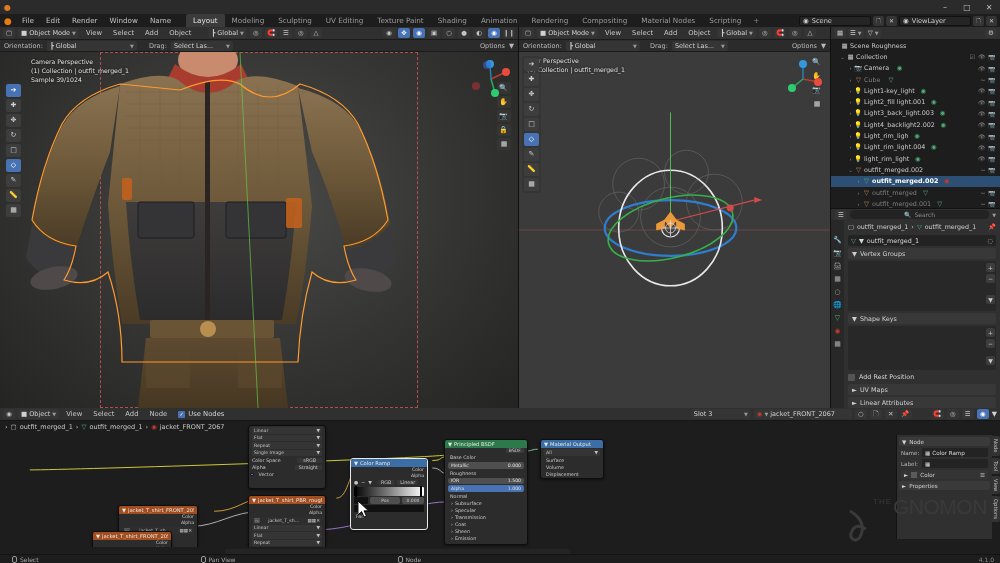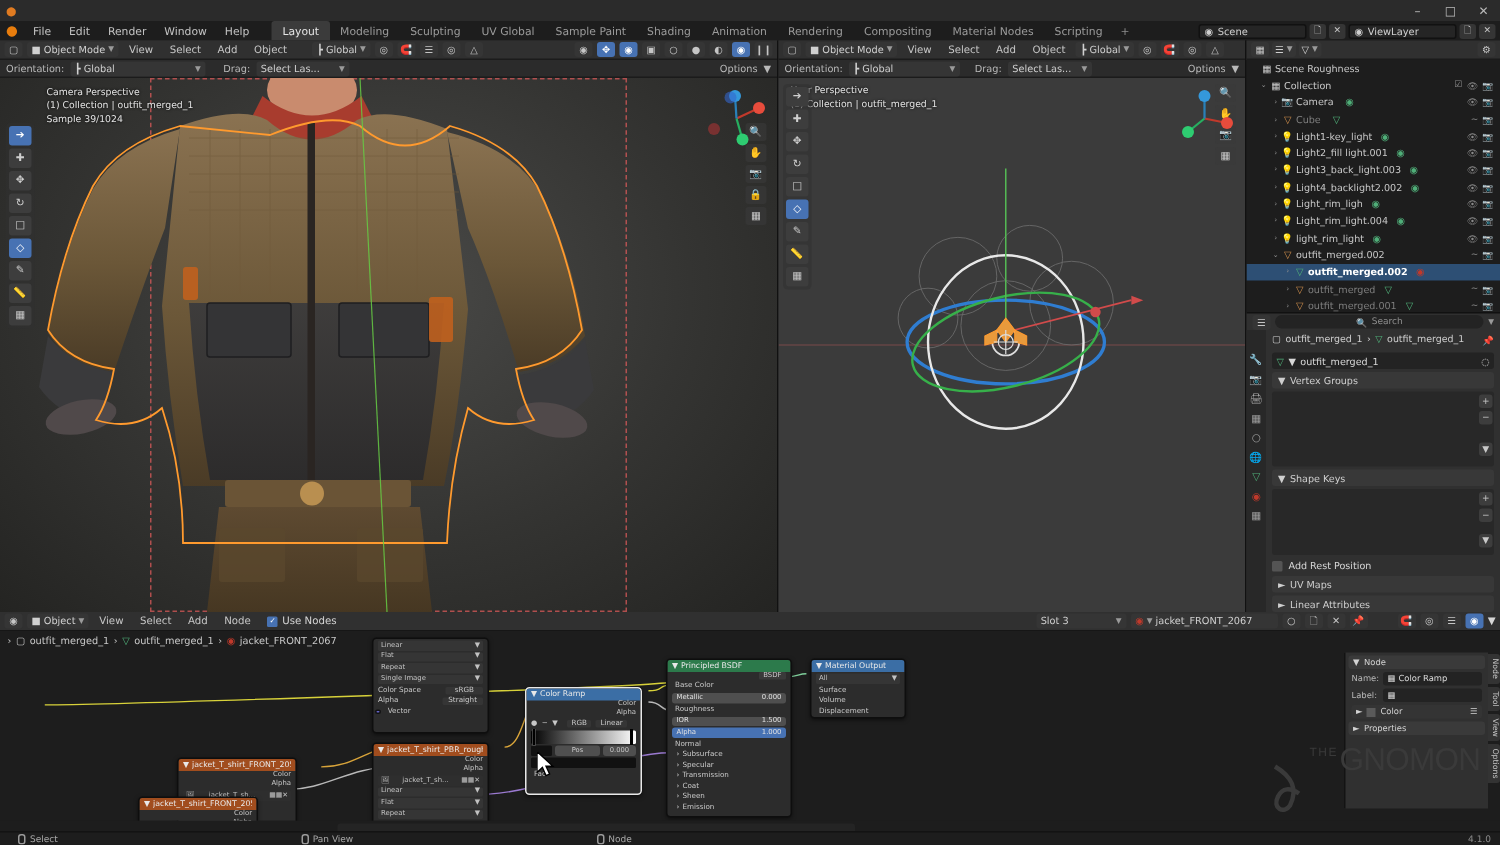--- a/index.html
+++ b/index.html
@@ -185,28 +185,28 @@
     </div>
   </div>
 
   <div class="topbar">
     <div class="blender-icon">●</div>
     <div class="menu">
       <div>File</div>
       <div>Edit</div>
       <div>Render</div>
       <div>Window</div>
-      <div>Help</div>
+      <div>Name</div>
     </div>
     <div class="wstabs">
       <div class="active">Layout</div>
       <div>Modeling</div>
       <div>Sculpting</div>
-      <div>UV Global</div>
-      <div>Sample Paint</div>
+      <div>UV Editing</div>
+      <div>Texture Paint</div>
       <div>Shading</div>
       <div>Animation</div>
       <div>Rendering</div>
       <div>Compositing</div>
       <div>Material Nodes</div>
       <div>Scripting</div>
       <div class="plus">+</div>
     </div>
     <div class="top-right">
       <div class="field" style="width:72px">

